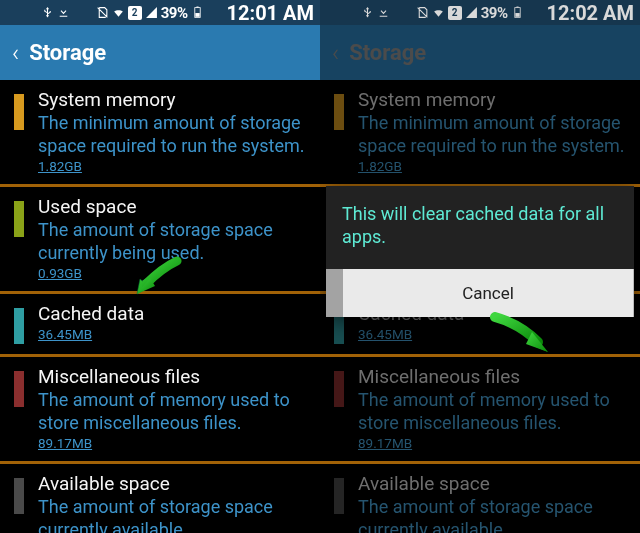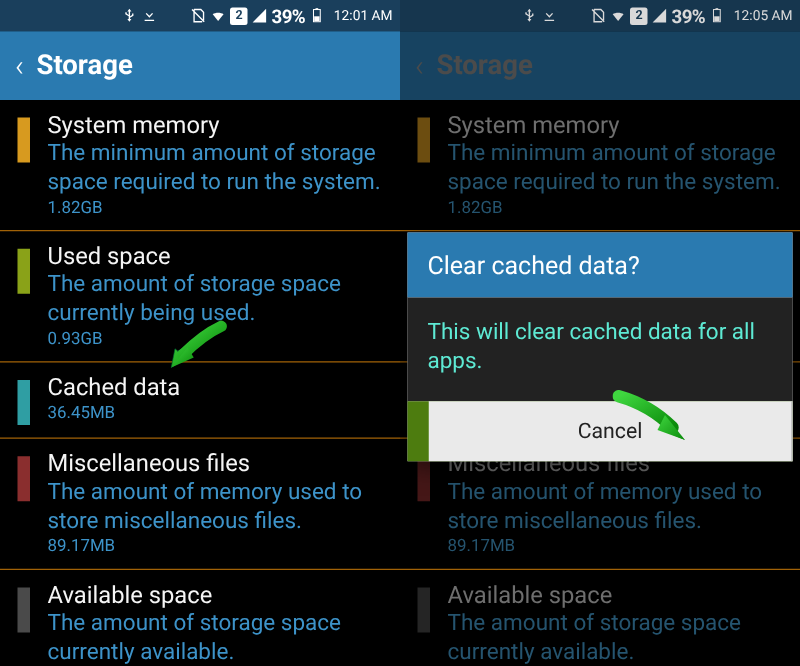--- a/index.html
+++ b/index.html
@@ -28,21 +28,21 @@
     gap: 4px;
     font-size: 11px;
     color: #fff;
   }
   .status-icons {
     display: flex;
     align-items: center;
     gap: 3px;
   }
   .status-icons span { display:inline-flex; align-items:center; }
-  .time { font-size: 11px; font-weight: 400; margin-left: 4px; }
+  .time { font-size: 20px; font-weight: 700; margin-left: 20px; }
   .action-bar {
     height: 55px;
     background: #2a7ab0;
     display: flex;
     align-items: center;
     padding: 0 12px;
     gap: 10px;
   }
   .back-chevron {
     color: #fff;
@@ -53,21 +53,21 @@
     color: #fff;
     font-size: 22px;
     font-weight: 700;
   }
   .list {
     background: #000;
   }
   .item {
     display: flex;
     padding: 8px 14px 10px 14px;
-    border-bottom: 1px solid #a16207;
+    border-bottom: 3px solid #a16207;
     gap: 14px;
     align-items: flex-start;
   }
   .swatch {
     width: 10px;
     height: 36px;
     margin-top: 6px;
     flex-shrink: 0;
   }
   .item-text { flex: 1; }
@@ -79,20 +79,21 @@
   }
   .item-desc {
     color: #3d93c9;
     font-size: 18px;
     line-height: 1.25;
   }
   .item-size {
     color: #3d93c9;
     font-size: 13.5px;
     margin-top: 1px;
+    text-decoration: underline;
   }
   .screen.right .action-bar { filter: brightness(0.55); }
   .screen.right .status-bar { filter: brightness(0.85); }
   .screen.right .item-title { color: #6e6e6e; }
   .screen.right .item-desc, .screen.right .item-size { color: #25546f; }
   .screen.right .swatch { filter: brightness(0.5); }
   .screen.right .back-chevron, .screen.right .action-title { color:#888; }
   
   .dialog {
     position: absolute;
@@ -111,21 +112,21 @@
   }
   .dialog-body {
     background: #222;
     color: #5eead4;
     font-size: 18px;
     padding: 16px 16px 20px 16px;
     line-height: 1.3;
   }
   .dialog-buttons {
     display: flex;
-    background: #4d7c0f;
+    background: #a3a3a3;
     padding-left: 17px;
   }
   .dialog-btn {
     flex: 1;
     text-align: center;
     padding: 14px 0;
     font-size: 17px;
     color: #222;
     border: none;
     background: #eaeaea;
@@ -278,21 +279,21 @@
           </svg>
         </span>
       <span class="battery">39%</span>
       <span>
           <svg class="status-ico" viewBox="0 0 24 24">
             <rect x="7" y="3" width="10" height="18" fill="none" stroke="#fff" stroke-width="1.5"></rect>
             <rect x="8" y="13" width="8" height="7"></rect>
             <rect x="10" y="1" width="4" height="2"></rect>
           </svg>
         </span>
-      <span class="time">12:05 AM</span>
+      <span class="time">12:02 AM</span>
     </div>
   </div>
   <div class="action-bar">
     <span class="back-chevron">‹</span>
     <span class="action-title">Storage</span>
   </div>
   <div class="list">
     <div class="item">
       <div class="swatch" style="background:#d79a1f"></div>
       <div class="item-text">
@@ -328,21 +329,20 @@
       <div class="swatch" style="background:#4a4a4a"></div>
       <div class="item-text">
         <div class="item-title">Available space</div>
         <div class="item-desc">The amount of storage space currently available.</div>
         <div class="item-size">1.13GB</div>
       </div>
     </div>
   </div>
 
   <div class="dialog">
-    <div class="dialog-title">Clear cached data?</div>
     <div class="dialog-body">This will clear cached data for all apps.</div>
     <div class="dialog-buttons">
       <div class="dialog-btn">Cancel</div>
     </div>
   </div>
 
   <svg class="arrow" style="left:170px; top:312px;" width="70" height="45" viewBox="0 0 70 45">
     <defs>
         <linearGradient id="g2" x1="0" y1="0" x2="1" y2="1">
           <stop offset="0" stop-color="#3fd63f"></stop>

